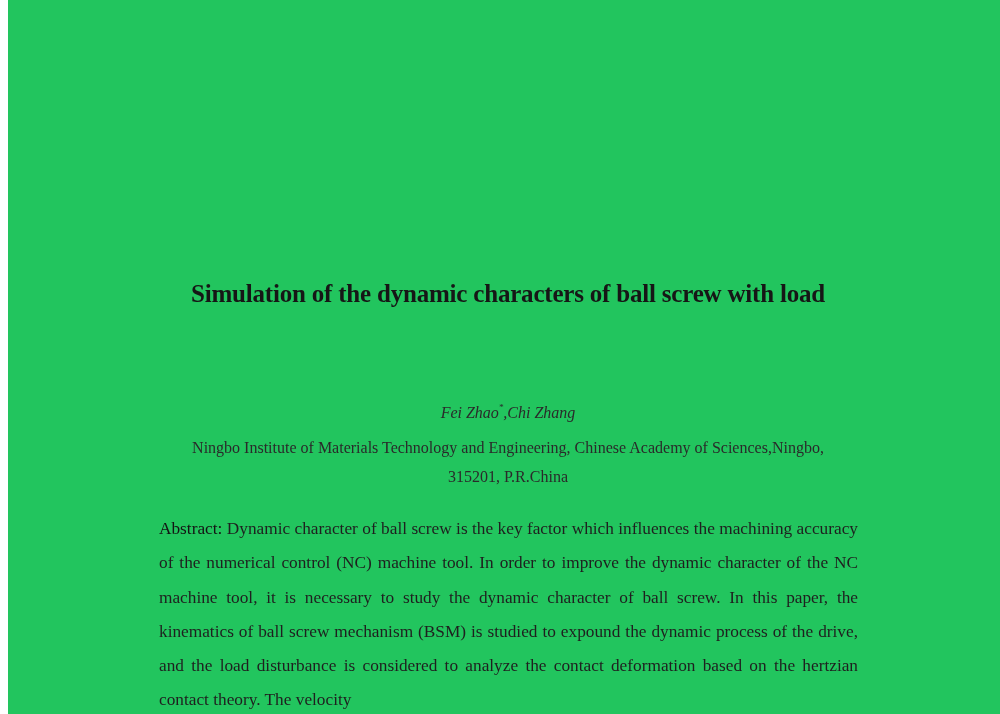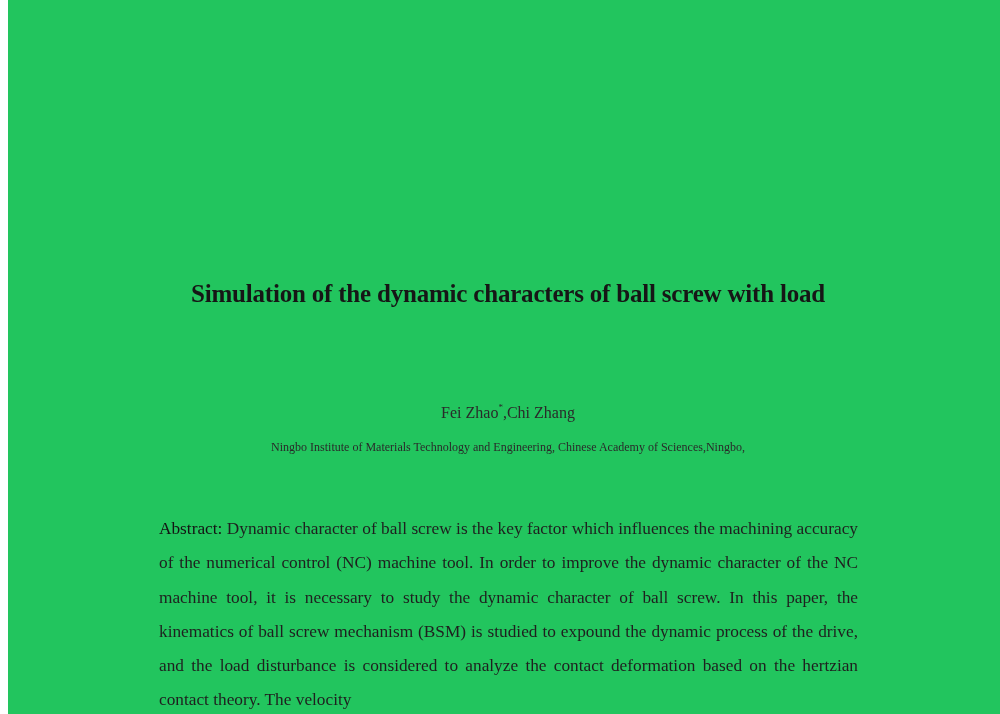--- a/index.html
+++ b/index.html
@@ -37,33 +37,34 @@
   }
   .authors {
     position: absolute;
     left: 100px;
     width: 800px;
     top: 403px;
     text-align: center;
     font-size: 16px;
     line-height: 20px;
     color: #2a2a2a;
+    font-style: italic;
   }
   .authors sup {
     font-size: 9px;
     vertical-align: 8px;
     line-height: 0;
   }
   .affiliation {
     position: absolute;
     left: 120px;
     width: 760px;
     top: 433px;
     text-align: center;
-    font-size: 12px;
+    font-size: 16px;
     line-height: 29px;
     color: #2a2a2a;
   }
   .abstract {
     position: absolute;
     left: 151px;
     width: 699px;
     top: 512px;
     font-size: 17.3px;
     line-height: 34.3px;
@@ -83,20 +84,21 @@
   <div class="title">
     <div>Simulation of the dynamic characters of ball screw with load</div>
   </div>
 
   <div class="authors">
     <span>Fei Zhao</span><sup>*</sup><span>,</span><span>Chi Zhang</span>
   </div>
 
   <div class="affiliation">
     <div>Ningbo Institute of Materials Technology and Engineering, Chinese Academy of Sciences,Ningbo,</div>
+    <div>315201, P.R.China</div>
   </div>
 
   <div class="abstract">
     <span class="label">Abstract:</span>
     <span>Dynamic character of ball screw is the key factor which influences the machining accuracy of the numerical control (NC) machine tool. In order to improve the dynamic character of the NC machine tool, it is necessary to study the dynamic character of ball screw. In this paper, the kinematics of ball screw mechanism (BSM) is studied to expound the dynamic process of the drive, and the load disturbance is considered to analyze the contact deformation based on the hertzian contact theory. The velocity</span>
   </div>
 
 </div>
 
 </body></html>

